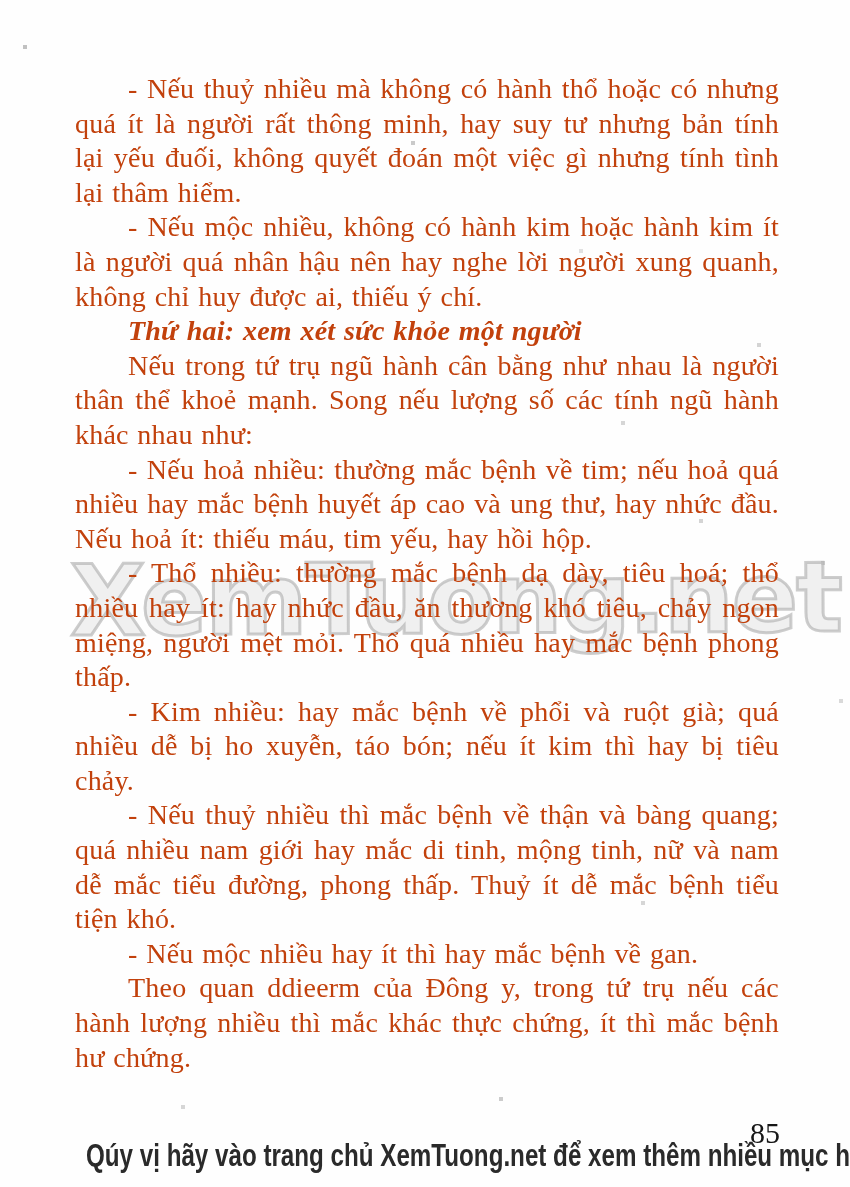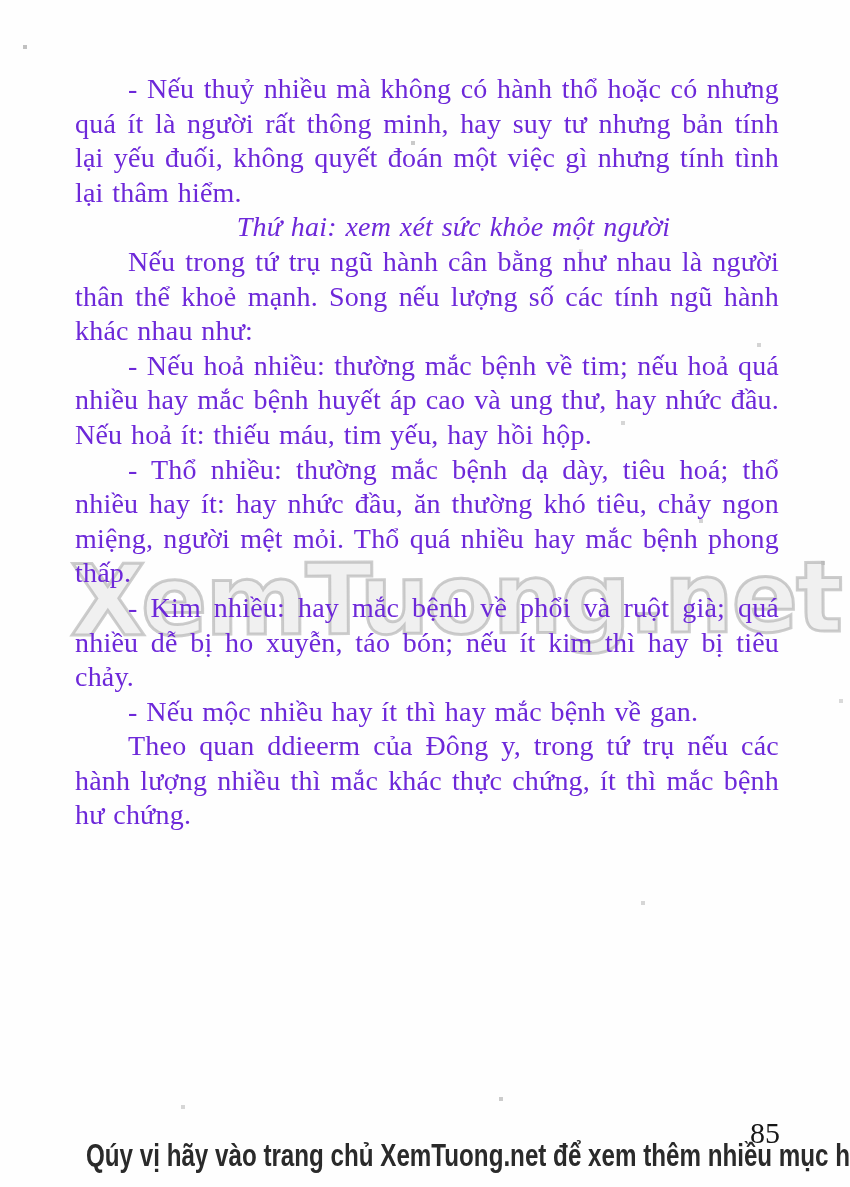--- a/index.html
+++ b/index.html
@@ -35,34 +35,35 @@
     text-stroke: 3px rgba(172, 172, 172, 0.6);
     transform: rotate(-0.3deg);
     user-select: none;
   }
   .body-text {
     position: absolute;
     left: 75px;
     top: 72px;
     width: 704px;
     z-index: 1;
-    color: #6d28d9;
+    color: #c2410c;
   }
   .body-text p {
     margin: 0;
     font-size: 28px;
     line-height: 34.6px;
     text-align: justify;
     text-indent: 53px;
     word-spacing: 1.5px;
     letter-spacing: 0.2px;
   }
   .body-text p.heading {
     font-style: italic;
-    text-align: center;
+    text-align: left;
+    font-weight: bold;
   }
   .page-number {
     position: absolute;
     left: 750px;
     top: 1116px;
     z-index: 3;
     font-family: "Liberation Serif", serif;
     font-size: 30px;
     color: #161616;
   }
@@ -105,25 +106,27 @@
 <body>
 
 <div class="page">
 
   <div class="specks"></div>
 
   <div class="watermark">XemTuong.net</div>
 
   <article class="body-text">
     <p>- Nếu thuỷ nhiều mà không có hành thổ hoặc có nhưng quá ít là người rất thông minh, hay suy tư nhưng bản tính lại yếu đuối, không quyết đoán một việc gì nhưng tính tình lại thâm hiểm.</p>
+    <p>- Nếu mộc nhiều, không có hành kim hoặc hành kim ít là người quá nhân hậu nên hay nghe lời người xung quanh, không chỉ huy được ai, thiếu ý chí.</p>
     <p class="heading">Thứ hai: xem xét sức khỏe một người</p>
     <p>Nếu trong tứ trụ ngũ hành cân bằng như nhau là người thân thể khoẻ mạnh. Song nếu lượng số các tính ngũ hành khác nhau như:</p>
     <p>- Nếu hoả nhiều: thường mắc bệnh về tim; nếu hoả quá nhiều hay mắc bệnh huyết áp cao và ung thư, hay nhức đầu. Nếu hoả ít: thiếu máu, tim yếu, hay hồi hộp.</p>
     <p>- Thổ nhiều: thường mắc bệnh dạ dày, tiêu hoá; thổ nhiều hay ít: hay nhức đầu, ăn thường khó tiêu, chảy ngon miệng, người mệt mỏi. Thổ quá nhiều hay mắc bệnh phong thấp.</p>
     <p>- Kim nhiều: hay mắc bệnh về phổi và ruột già; quá nhiều dễ bị ho xuyễn, táo bón; nếu ít kim thì hay bị tiêu chảy.</p>
+    <p>- Nếu thuỷ nhiều thì mắc bệnh về thận và bàng quang; quá nhiều nam giới hay mắc di tinh, mộng tinh, nữ và nam dễ mắc tiểu đường, phong thấp. Thuỷ ít dễ mắc bệnh tiểu tiện khó.</p>
     <p>- Nếu mộc nhiều hay ít thì hay mắc bệnh về gan.</p>
     <p>Theo quan ddieerm của Đông y, trong tứ trụ nếu các hành lượng nhiều thì mắc khác thực chứng, ít thì mắc bệnh hư chứng.</p>
   </article>
 
   <div class="page-number">85</div>
 
   <div class="footer">
     <span>Qúy vị hãy vào trang chủ XemTuong.net để xem thêm nhiều mục hay khác</span>
   </div>
 

